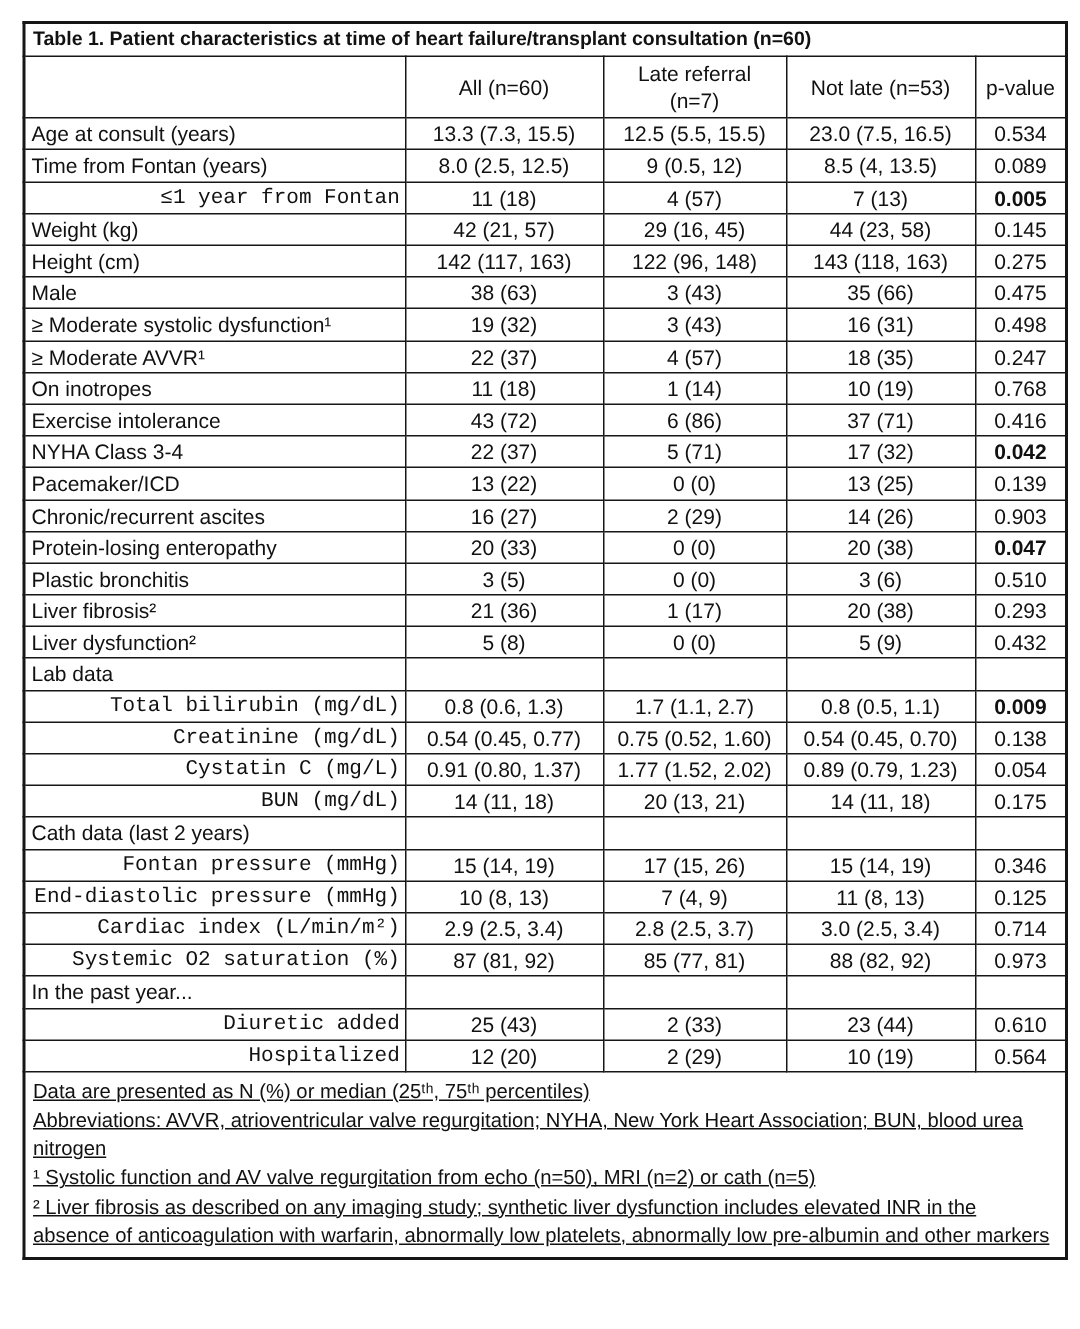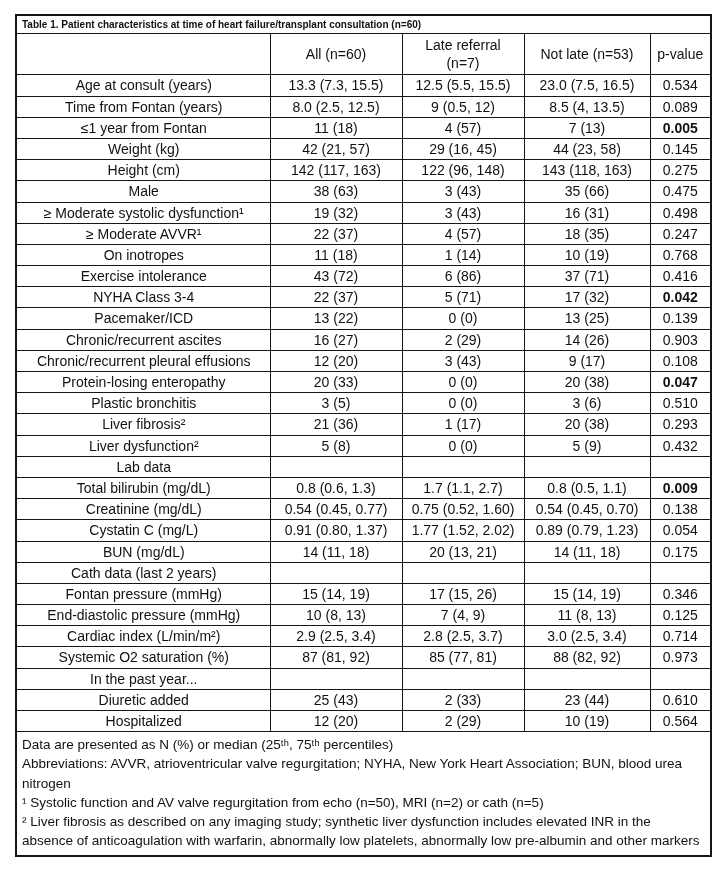--- a/index.html
+++ b/index.html
@@ -20,47 +20,48 @@
     background: #ffffff;
   }
   th, td {
     border: 1px solid #161616;
     font-size: 14px;
     line-height: 1.3;
     padding: 1px 3px;
     overflow: hidden;
   }
   tr.title-row th {
-    font-size: 10px;
+    font-size: 13px;
     font-weight: bold;
     text-align: left;
     padding: 2px 5px;
   }
   tr.colhead-row th {
     font-weight: normal;
     text-align: center;
     vertical-align: middle;
     white-space: pre-line;
     height: 36px;
     padding: 2px 2px;
   }
   tbody td { height: 20px; vertical-align: middle; }
-  td.label { text-align: center; padding-left: 4px; }
-  tr.sub td.label { padding-right: 3px; }
+  td.label { text-align: left; padding-left: 4px; }
+  tr.sub td.label { text-align: right; padding-right: 3px; font-family: Liberation Mono, monospace; }
   td.val, td.p { text-align: center; }
   td.p.bold { font-weight: bold; }
 
   tfoot td.footer-cell {
     padding: 3px 6px 5px 5px;
     vertical-align: top;
   }
   tfoot p {
     margin: 0;
     font-size: 13.5px;
     line-height: 1.42;
+    text-decoration: underline;
   }
 </style>
 </head>
 <body>
 
 <div class="page">
   <table class="char-table">
     <colgroup>
       <col style="width:254px">
       <col style="width:132px">
@@ -167,27 +168,20 @@
           <td class="p">0.139</td>
         </tr>
         <tr class="data">
           <td class="label">Chronic/recurrent ascites</td>
           <td class="val">16 (27)</td>
           <td class="val">2 (29)</td>
           <td class="val">14 (26)</td>
           <td class="p">0.903</td>
         </tr>
         <tr class="data">
-          <td class="label">Chronic/recurrent pleural effusions</td>
-          <td class="val">12 (20)</td>
-          <td class="val">3 (43)</td>
-          <td class="val">9 (17)</td>
-          <td class="p">0.108</td>
-        </tr>
-        <tr class="data">
           <td class="label">Protein-losing enteropathy</td>
           <td class="val">20 (33)</td>
           <td class="val">0 (0)</td>
           <td class="val">20 (38)</td>
           <td class="p bold">0.047</td>
         </tr>
         <tr class="data">
           <td class="label">Plastic bronchitis</td>
           <td class="val">3 (5)</td>
           <td class="val">0 (0)</td>

